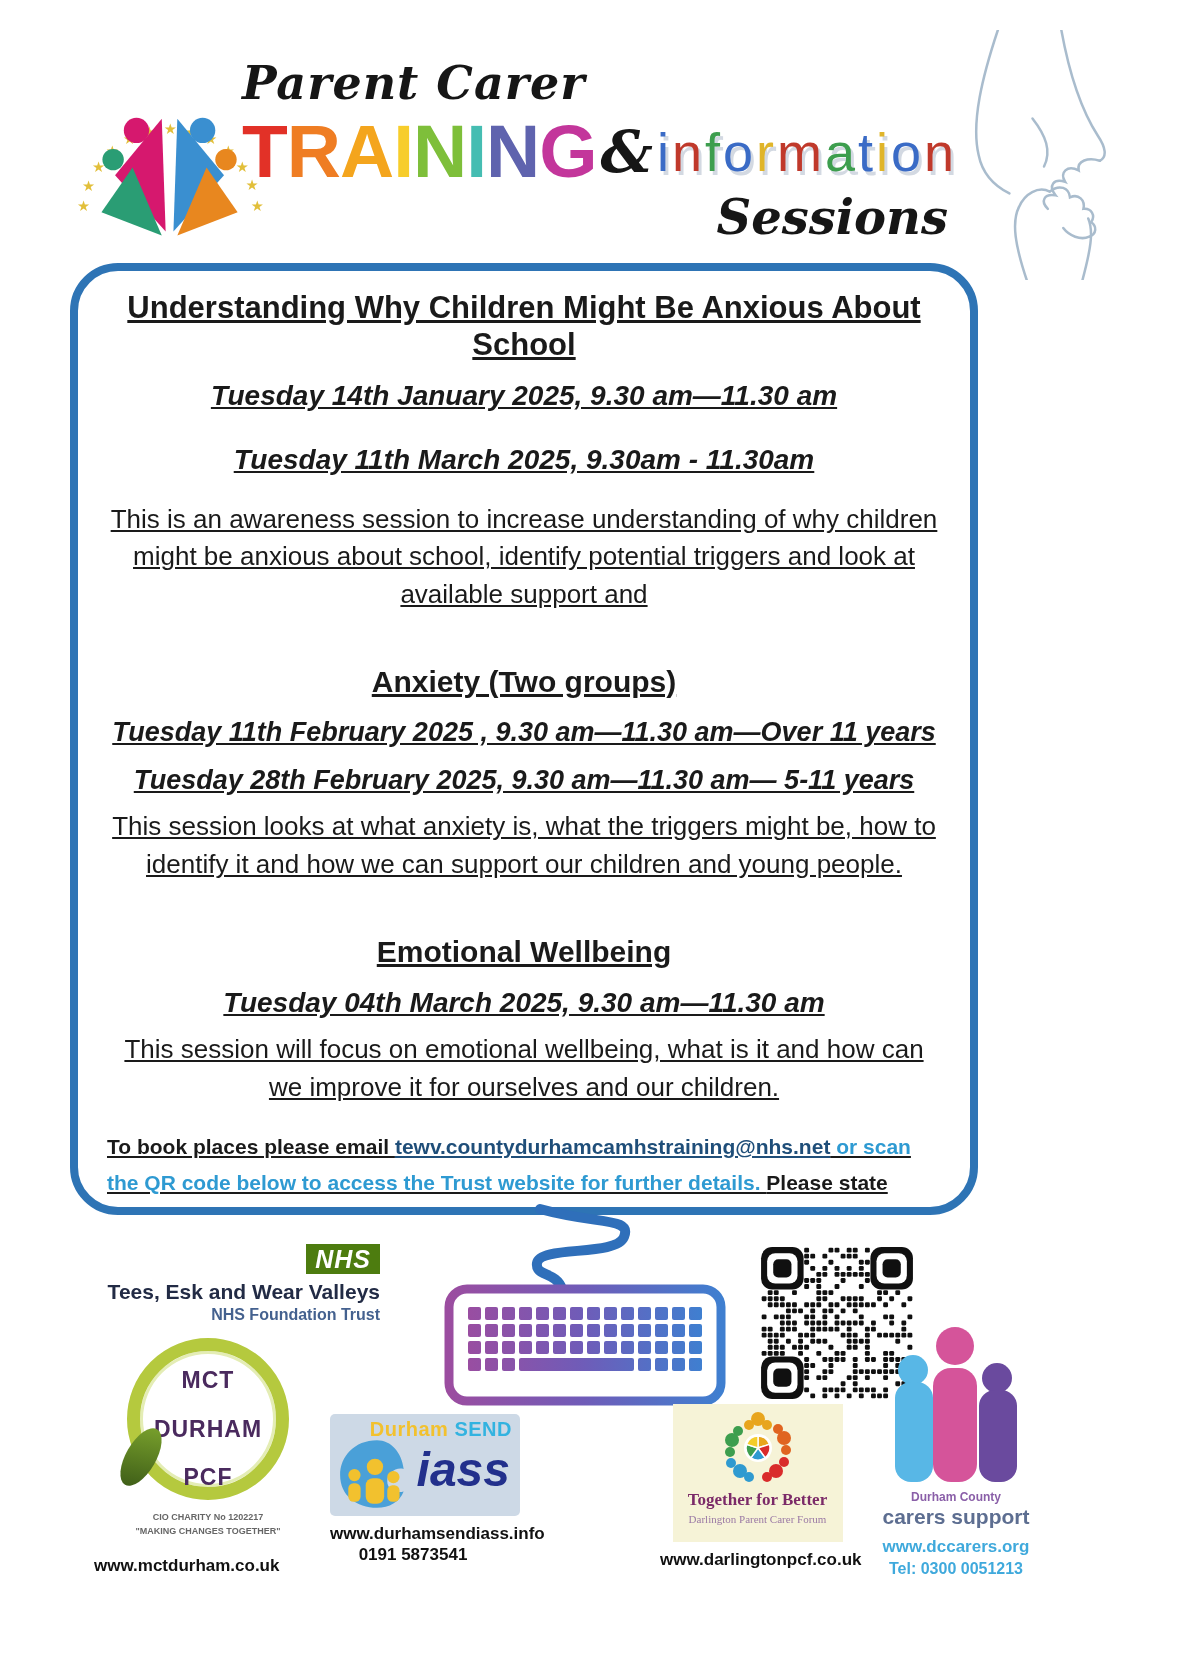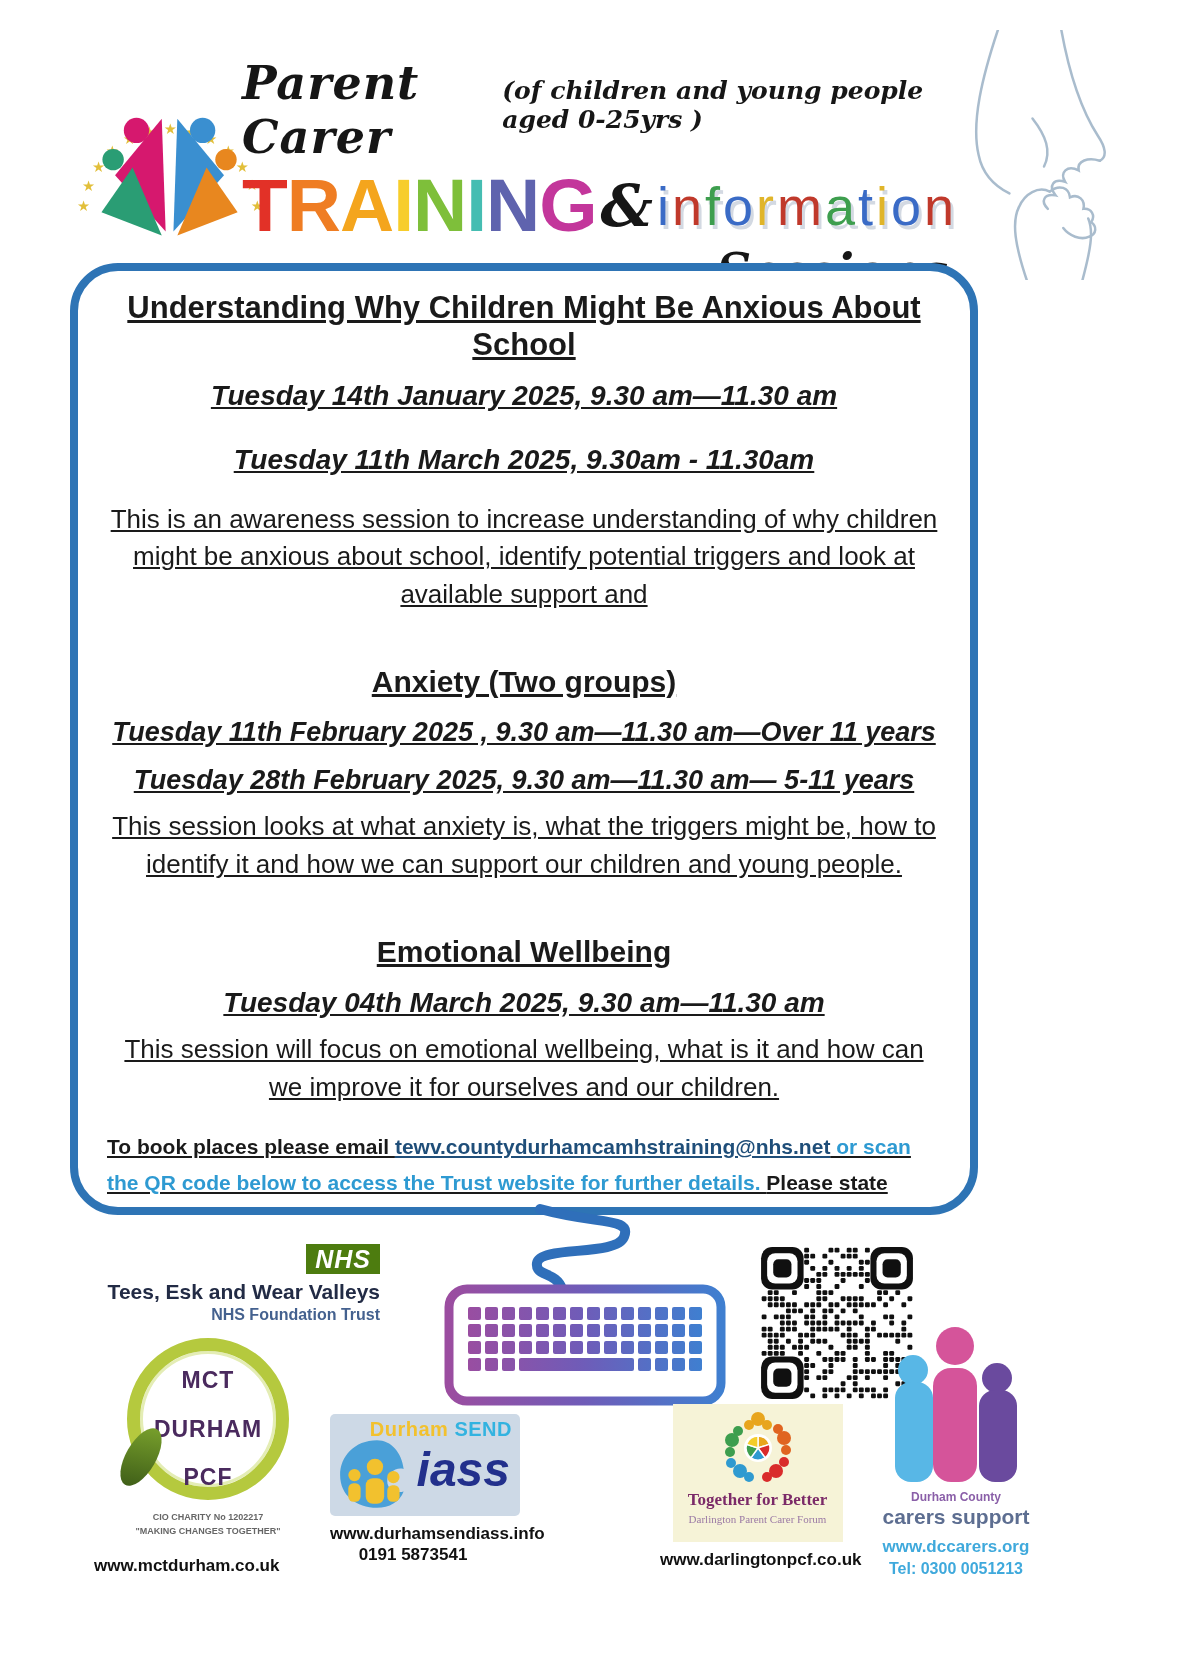--- a/index.html
+++ b/index.html
@@ -111,21 +111,20 @@
     <polygon points="104,166 166,142 134,96" fill="#e8871f"></polygon>
     <circle cx="62" cy="58" r="13" fill="#d6186e"></circle>
     <circle cx="130" cy="58" r="13" fill="#3a8fd0"></circle>
     <circle cx="38" cy="88" r="11" fill="#2a9d74"></circle>
     <circle cx="154" cy="88" r="11" fill="#e8871f"></circle>
   </svg>
 
   <div class="title-area">
     <div class="pc-line">
       <span class="script pc">Parent Carer</span>
-      <span class="script pc-sub">(of children and young people aged 0-25yrs )</span>
     </div>
     <div class="word-line">
       <span class="training"><span style="color: rgb(226, 49, 39);">T</span><span style="color: rgb(239, 125, 35);">R</span><span style="color: rgb(244, 165, 29);">A</span><span style="color: rgb(247, 205, 43);">I</span><span style="color: rgb(126, 191, 58);">N</span><span style="color: rgb(69, 189, 178);">I</span><span style="color: rgb(95, 99, 174);">N</span><span style="color: rgb(195, 54, 155);">G</span></span>
       <span class="script amp">&amp;</span>
       <span class="information"><span style="color: rgb(58, 107, 198);">i</span><span style="color: rgb(192, 57, 43);">n</span><span style="color: rgb(61, 158, 78);">f</span><span style="color: rgb(58, 107, 198);">o</span><span style="color: rgb(224, 181, 42);">r</span><span style="color: rgb(192, 57, 43);">m</span><span style="color: rgb(61, 158, 78);">a</span><span style="color: rgb(58, 107, 198);">t</span><span style="color: rgb(224, 181, 42);">i</span><span style="color: rgb(58, 107, 198);">o</span><span style="color: rgb(192, 57, 43);">n</span></span>
     </div>
     <div class="sessions-line">
       <span class="script sessions">Sessions</span>
     </div>
   </div>

